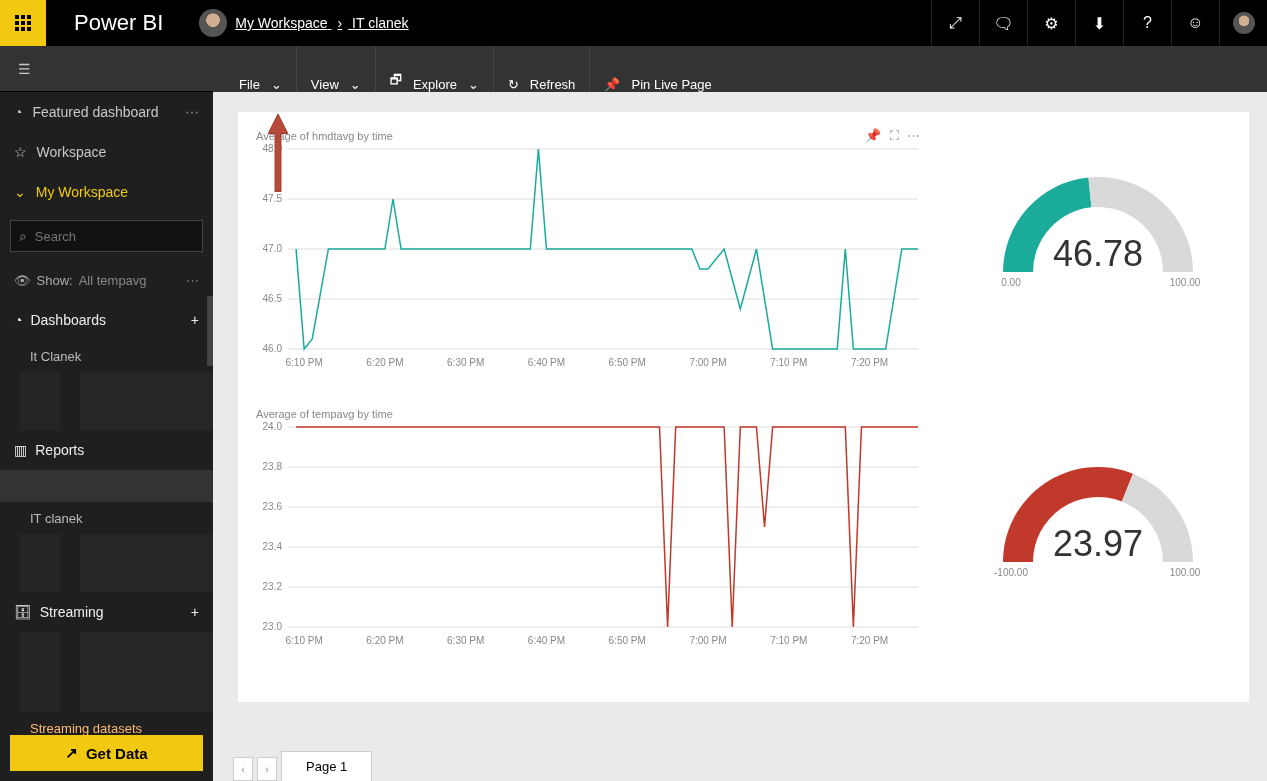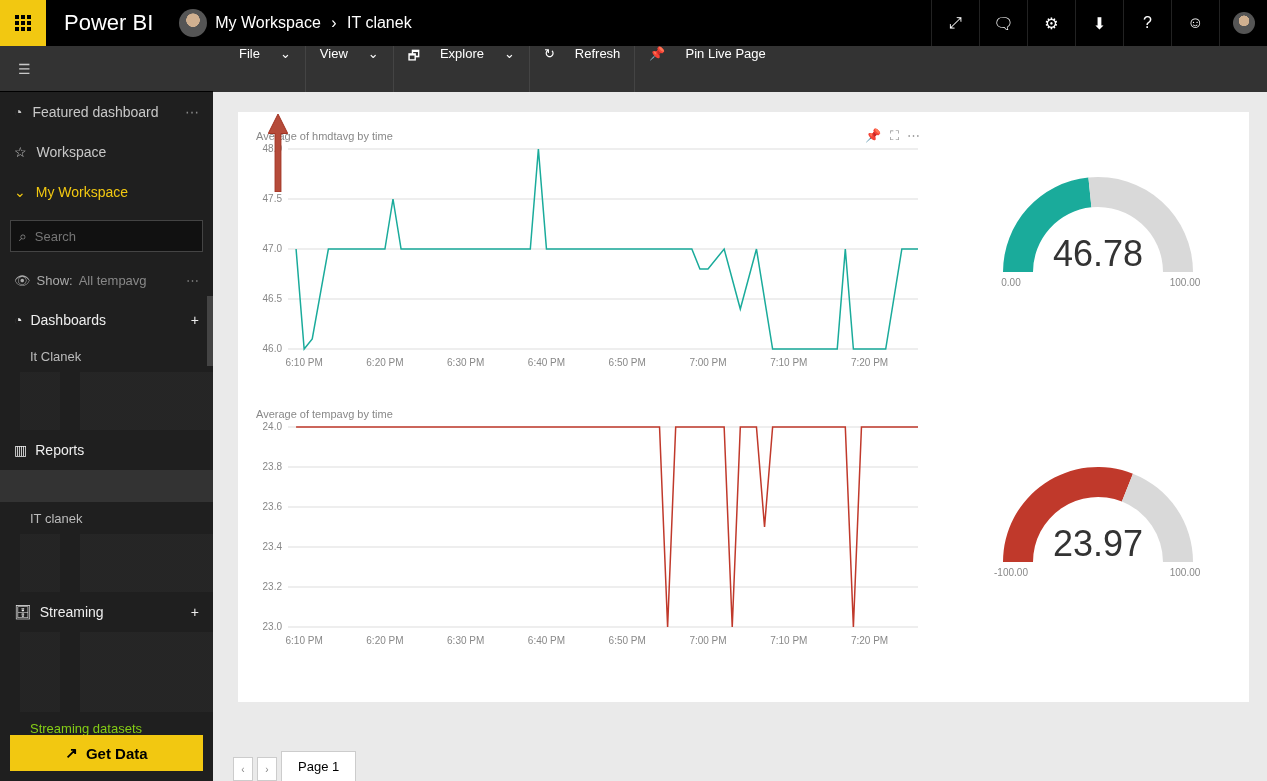--- a/index.html
+++ b/index.html
@@ -3,31 +3,31 @@
 <meta charset="utf-8">
 <style>
 * { box-sizing: border-box; margin: 0; padding: 0; font-family: "Segoe UI", Arial, sans-serif; }
 body { width: 1267px; height: 781px; overflow: hidden; background: #eaeaea; }
 
 
 .topbar { height: 46px; background: #000; display: flex; align-items: center; color: #fff; }
 .waffle { width: 46px; height: 46px; background: #f2c811; display: flex; align-items: center; justify-content: center; }
 .waffle-grid { display: grid; grid-template-columns: repeat(3, 4px); grid-gap: 2px; }
 .waffle-grid span { width: 4px; height: 4px; background: #000; }
-.brand { font-size: 22px; font-weight: 300; padding: 0 18px; white-space: nowrap; }
+.brand { font-size: 22px; font-weight: 300; padding: 0 28px; white-space: nowrap; }
 .avatar-head { width: 28px; height: 28px; border-radius: 50%; background: #555; margin: 0 8px; background: radial-gradient(circle at 50% 40%, #d0b090 30%, #555 32%); }
-.crumb { font-size: 16px; color: #fff; }
+.crumb { font-size: 14px; color: #fff; text-decoration: underline; }
 .crumb .sep { margin: 0 6px; }
 .topbar-spacer { flex: 1; }
 .topbar-icons { display: flex; height: 46px; }
 .topbar-icons .ticon { width: 48px; height: 46px; display: flex; align-items: center; justify-content: center; border-left: 1px solid #222; color: #fff; font-size: 16px; }
 
 
 .toolbar { height: 46px; background: #333; display: flex; align-items: center; color: #fff; padding-left: 12px; margin-left: 213px; }
-.toolbar .titm { padding: 0 14px; height: 46px; display: flex; align-items: flex-start; font-size: 13px; border-right: 1px solid #444; gap: 20px; }
+.toolbar .titm { padding: 0 14px; height: 46px; display: flex; align-items: flex-end; font-size: 13px; border-right: 1px solid #444; gap: 11px; }
 .toolbar .titm:last-child { border-right: none; }
 
 
 .sidebar { position: absolute; left: 0; top: 46px; width: 213px; bottom: 0; background: #1f1f1f; color: #c8c8c8; font-size: 14px; }
 .sidebar .hamb { height: 46px; display: flex; align-items: center; padding-left: 18px; border-bottom: 1px solid #000; background: #333; }
 .sidebar .navitem { height: 40px; display: flex; align-items: center; padding: 0 14px; gap: 10px; position: relative; }
 .sidebar .navitem.active { color: #f2c811; }
 .sidebar .search { margin: 8px 10px; height: 32px; background: #111; border: 1px solid #444; display: flex; align-items: center; padding: 0 8px; gap: 8px; color: #888; }
 .sidebar .search input { background: transparent; border: none; outline: none; color: #ccc; flex: 1; font-size: 13px; }
 .sidebar .show-row { height: 40px; display: flex; align-items: center; padding: 0 14px; gap: 6px; color: #aaa; font-size: 13px; }
@@ -49,21 +49,21 @@
 
 
 .axis { stroke: #ddd; stroke-width: 1; }
 .axis-text { font-size: 10px; fill: #888; }
 .gauge-val { font-size: 36px; fill: #333; text-anchor: middle; font-weight: 300; }
 .gauge-minmax { font-size: 10px; fill: #888; }
 
 
 .pagebar { position: absolute; left: 213px; right: 0; bottom: 0; height: 40px; background: #eaeaea; display: flex; align-items: flex-end; padding-left: 20px; gap: 4px; }
 .pagebar .arrowbtn { width: 20px; height: 24px; background: #fff; border: 1px solid #ccc; display: flex; align-items: center; justify-content: center; font-size: 10px; color: #888; }
-.pagebar .tab { height: 30px; padding: 0 16px; background: #fff; border: 1px solid #ccc; border-bottom: none; display: flex; align-items: center; font-size: 13px; }
+.pagebar .tab { height: 30px; padding: 0 24px; background: #fff; border: 1px solid #ccc; border-bottom: none; display: flex; align-items: center; font-size: 13px; }
 
 
 .uicon { font-style: normal; }
 
 
 .scrollhint { position: absolute; right: 0; top: 250px; width: 6px; height: 70px; background: #444; }
 
 </style>
 </head>
 <body>
@@ -193,21 +193,21 @@
   <div class="blurblock"></div>
 
   <div class="section">
     <span style="display:flex;gap:8px;align-items:center">
         <i class="uicon">🗄</i>
         <span>Streaming</span>
       </span>
     <i class="uicon">+</i>
   </div>
   <div class="blurblock" style="height:80px"></div>
-  <div class="subitem" style="color:#84cc16">
+  <div class="subitem" style="color:#fdba74">
       <span>Streaming datasets</span>
     </div>
 
   <div class="getdata">
     <i class="uicon">↗</i>
     <span>Get Data</span>
   </div>
 </div>
 
 <div class="canvas">

